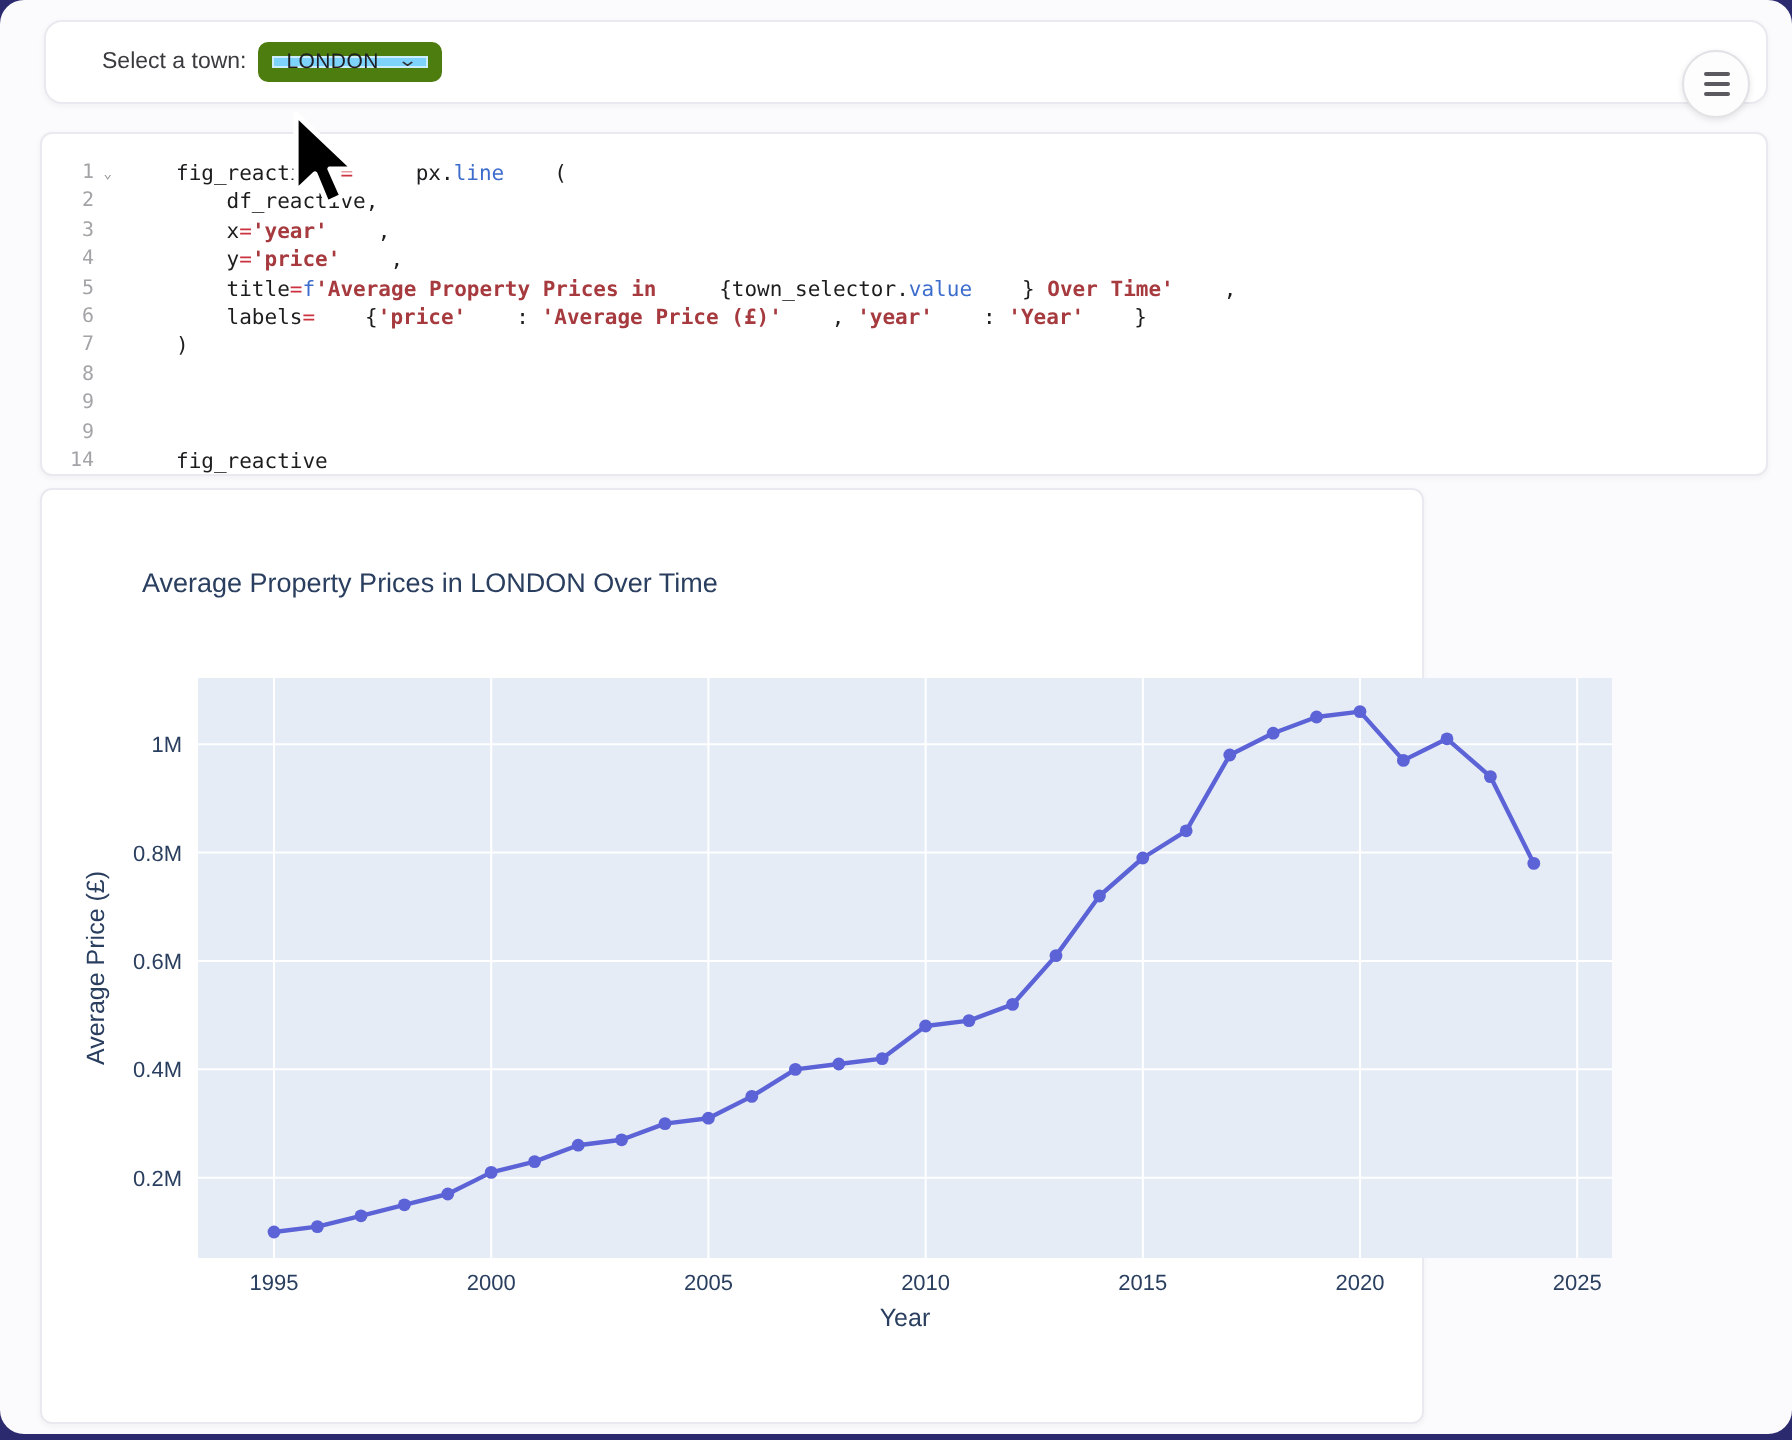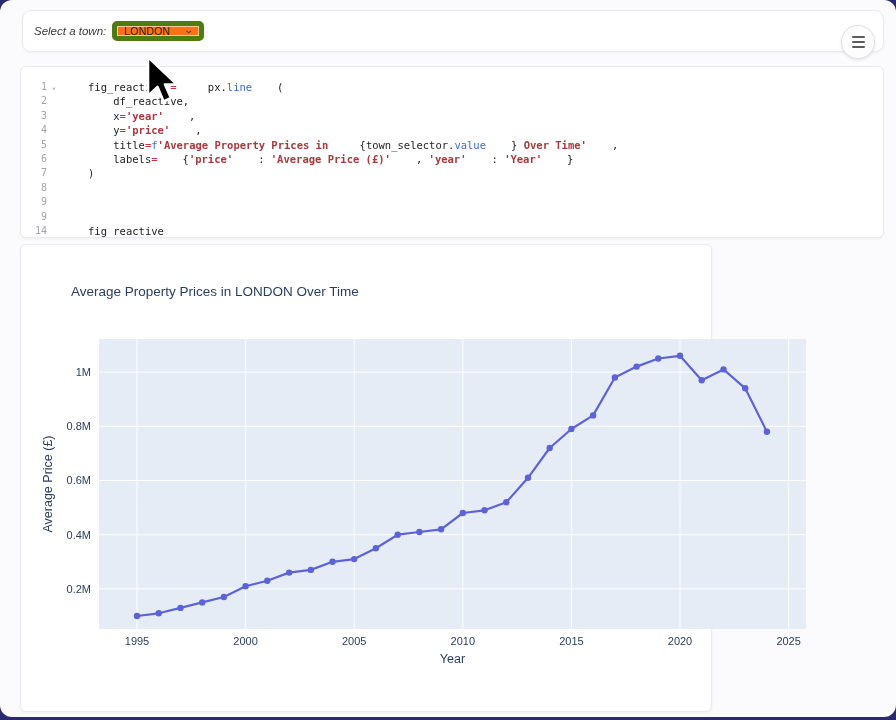--- a/index.html
+++ b/index.html
@@ -3,22 +3,22 @@
 <meta charset="utf-8">
 <style>
   * { margin:0; padding:0; box-sizing:border-box; }
   html,body { width:896px; height:720px; overflow:hidden; }
   body { background:#2c2a6e; font-family:"Liberation Sans", sans-serif; position:relative; }
   .page { position:absolute; left:0; top:0; right:0; bottom:3px; background:#fbfbfd; border-radius:12px; }
   .card { position:absolute; background:#ffffff; border:1px solid #e9e9ef; box-shadow:0 1px 3px rgba(40,40,80,.05); }
 
   
   .card-select { left:22px; top:10px; width:862px; height:42px; border-radius:9px; display:flex; align-items:center; }
-  .select-label { margin-left:11px; font-size:11.5px; color:#3a3a3f;font-style:italic; }
-  .town-select { margin-left:6px; width:92px; height:20px; border:5px solid #4d7c0f; border-radius:5px; background:#f97316;
+  .select-label { margin-left:28px; font-size:11.5px; color:#3a3a3f; }
+  .town-select { margin-left:6px; width:92px; height:20px; border:7px solid #4d7c0f; border-radius:5px; background:#7dd3fc;
                  display:flex; align-items:center; justify-content:space-between; padding:0 7px; cursor:pointer;
                  box-shadow:inset 0 0 0 1px rgba(255,255,255,.6); }
   .town-select .val { font-size:10.5px; color:#1f1f24; letter-spacing:.2px; }
   .town-select .chev { font-size:9px; color:#333; transform:scaleX(1.4); margin-top:-2px; }
 
   
   .menu-btn { position:absolute; left:841px; top:25px; width:34px; height:34px; border-radius:50%;
               background:#fdfdfd; border:1px solid #e2e2e6; box-shadow:0 1px 3px rgba(0,0,0,.10);
               display:flex; flex-direction:column; align-items:center; justify-content:center; gap:3px; cursor:pointer; }
   .menu-btn i { display:block; width:13px; height:2px; background:#5a5a60; border-radius:1px; }

